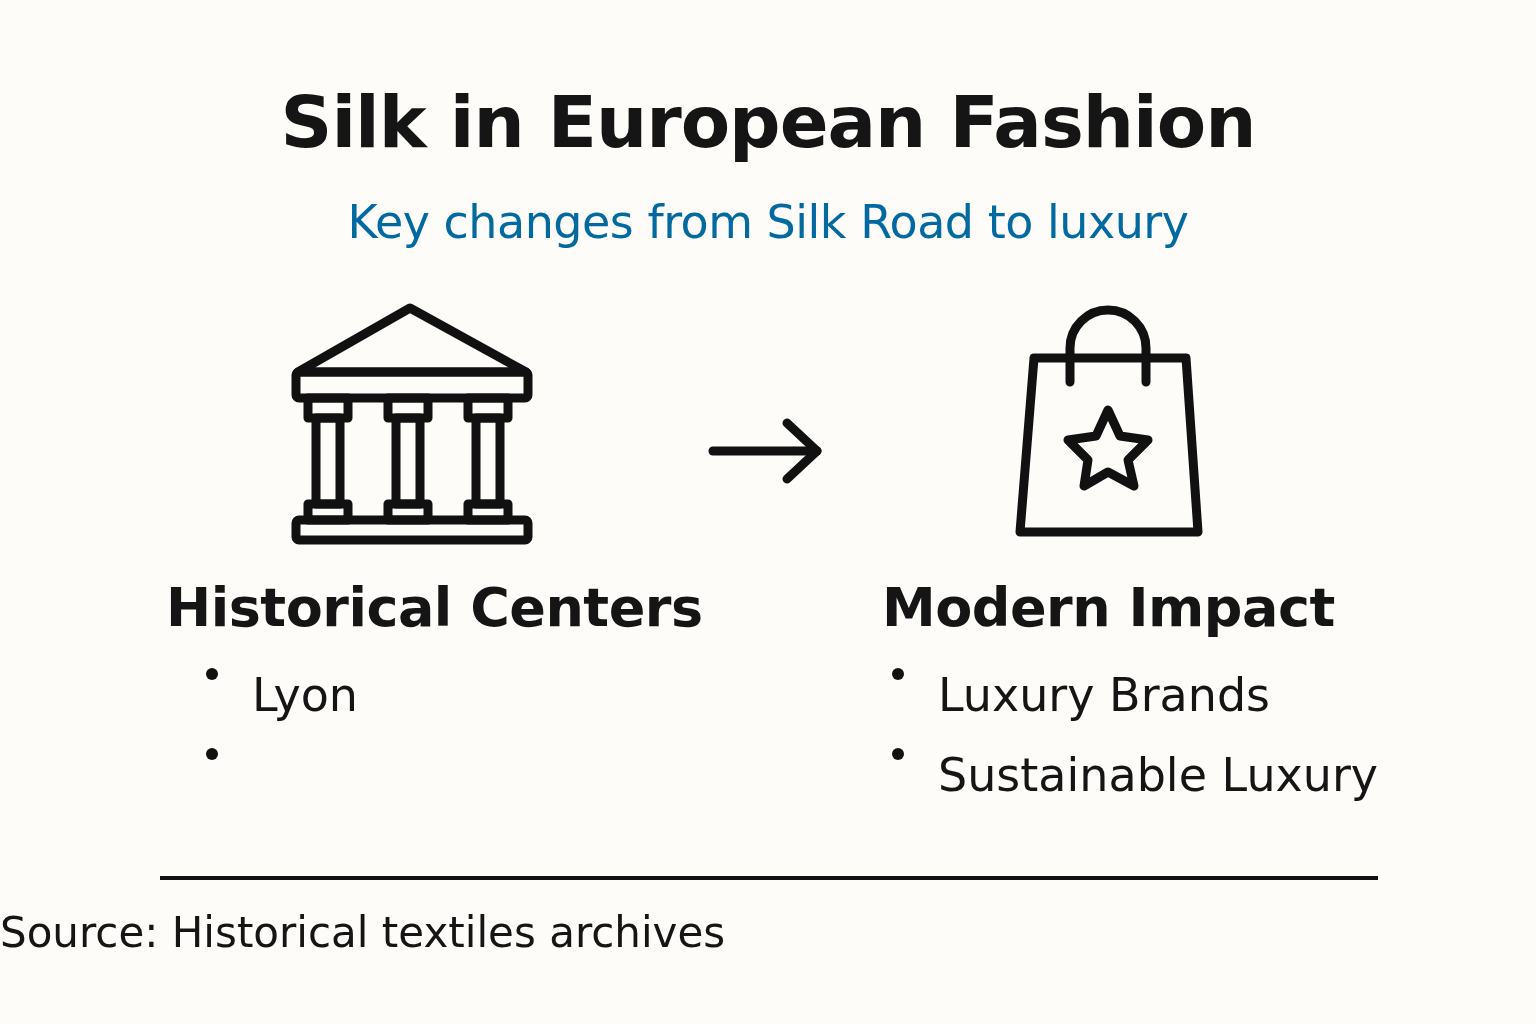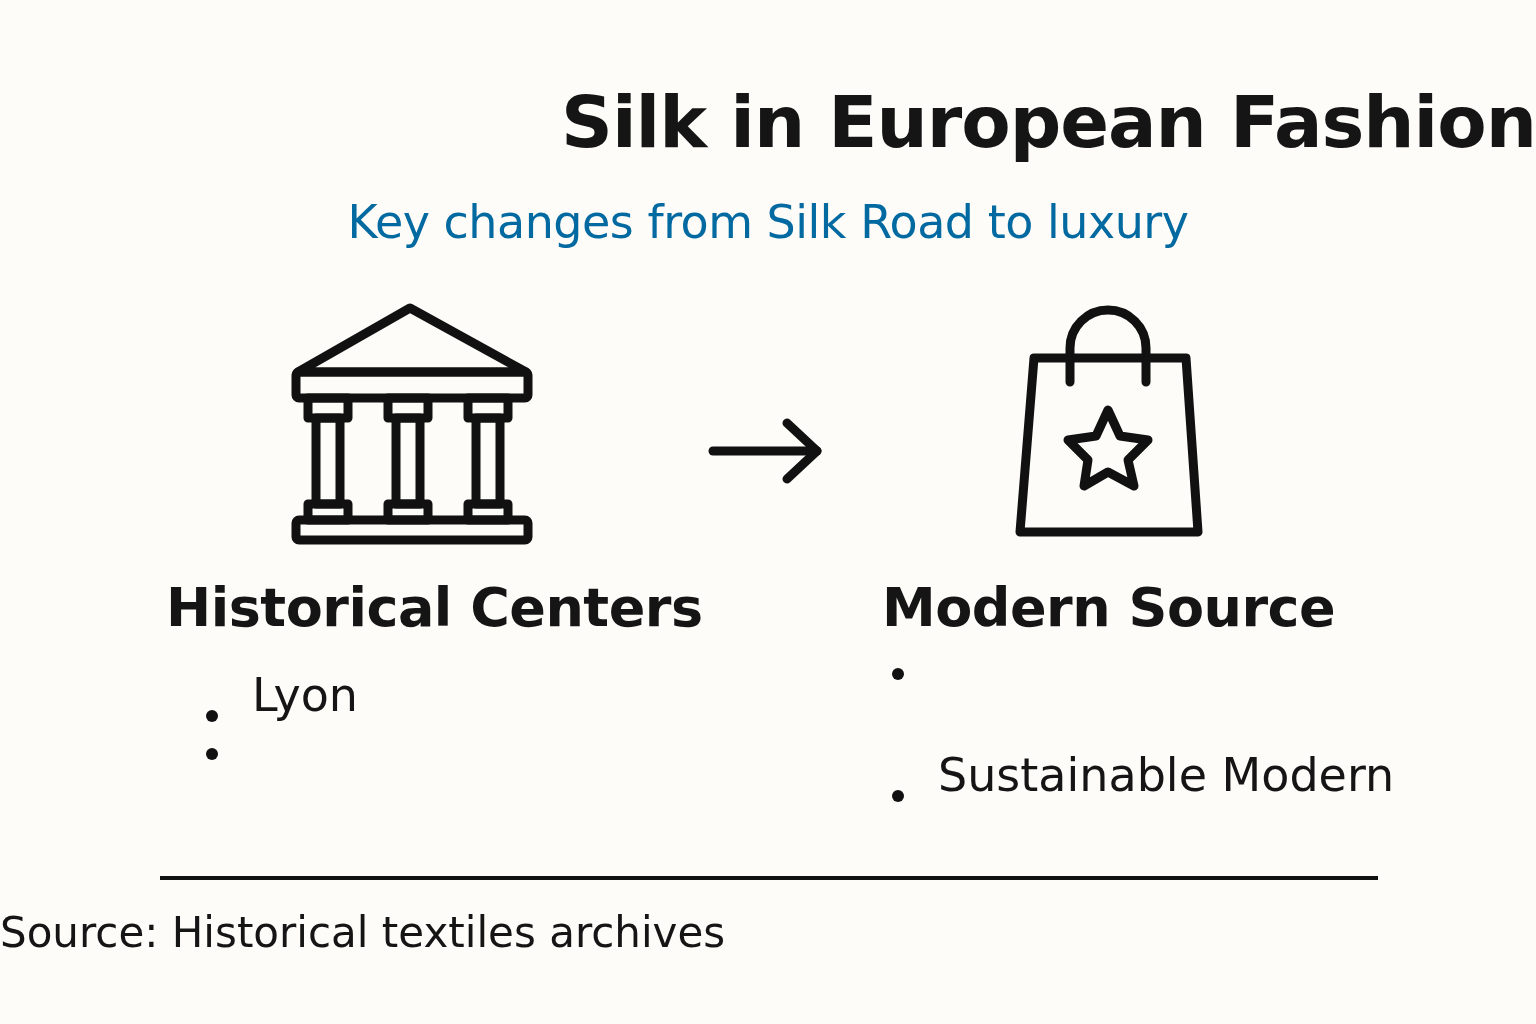--- a/index.html
+++ b/index.html
@@ -1,24 +1,24 @@
 <!DOCTYPE html>
 <html><head>
 <meta charset="utf-8">
 <style>
   html, body { margin:0; padding:0; }
   body {
     width:1536px; height:1024px; background:#fdfcf8; position:relative; overflow:hidden;
     font-family:"DejaVu Sans","Liberation Sans",sans-serif; color:#111;
   }
   .abs { position:absolute; }
-  .title { left:0; width:1536px; top:80px; text-align:right; font-size:72px; font-weight:bold; letter-spacing:-1px; color:#151515; }
+  .title { left:0; width:1536px; top:80px; text-align:center; font-size:72px; font-weight:bold; letter-spacing:-1px; color:#151515; }
   .subtitle { left:0; width:1536px; top:195px; text-align:center; font-size:46px; color:#0369a1; letter-spacing:-0.5px;}
   .heading { font-size:54px; font-weight:bold; color:#151515; letter-spacing:-0.5px; white-space:nowrap;}
-  .item { font-size:46px; color:#151515; white-space:nowrap; display:flex; align-items:flex-end; }
+  .item { font-size:46px; color:#151515; white-space:nowrap; display:flex; align-items:flex-start; }
   .bullet { display:inline-block; width:12px; height:12px; border-radius:50%; background:#111; margin-right:34px; }
   .divider { left:160px; top:876px; width:1218px; height:4px; background:#111; }
   .source { left:0; width:1536px; top:908px; text-align:left; font-size:42px; color:#151515; }
 </style>
 </head>
 <body>
 
 <div class="abs title">Silk in European Fashion</div>
 <div class="abs subtitle">Key changes from Silk Road to luxury</div>
 
@@ -56,23 +56,24 @@
 
 <div class="abs heading" style="left:166px;top:576px">Historical Centers</div>
 <div class="abs item" style="left:206px;top:668px">
   <span class="bullet"></span>
   <span>Lyon</span>
 </div>
 <div class="abs item" style="left:206px;top:748px">
   <span class="bullet"></span>
 </div>
 
-<div class="abs heading" style="left:882px;top:576px">Modern Source</div>
+<div class="abs heading" style="left:882px;top:576px">Modern Impact</div>
 <div class="abs item" style="left:892px;top:668px">
   <span class="bullet"></span>
+  <span>Luxury Brands</span>
 </div>
 <div class="abs item" style="left:892px;top:748px">
   <span class="bullet"></span>
-  <span>Sustainable Modern</span>
+  <span>Sustainable Luxury</span>
 </div>
 
 <div class="abs divider"></div>
 <div class="abs source">Source: Historical textiles archives</div>
 
 </body></html>

